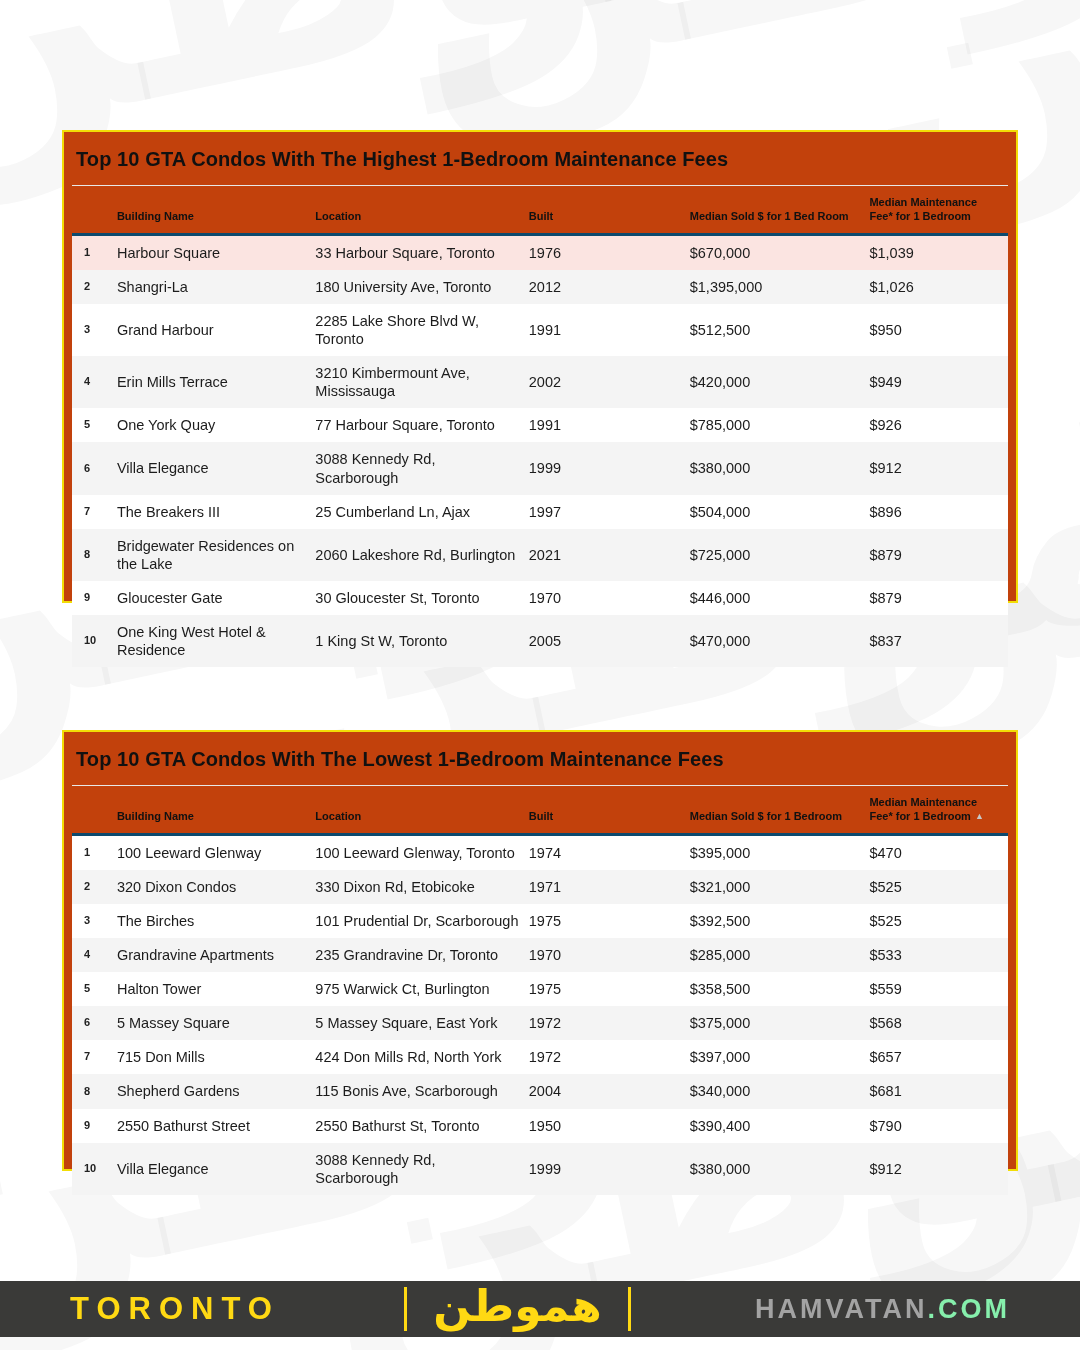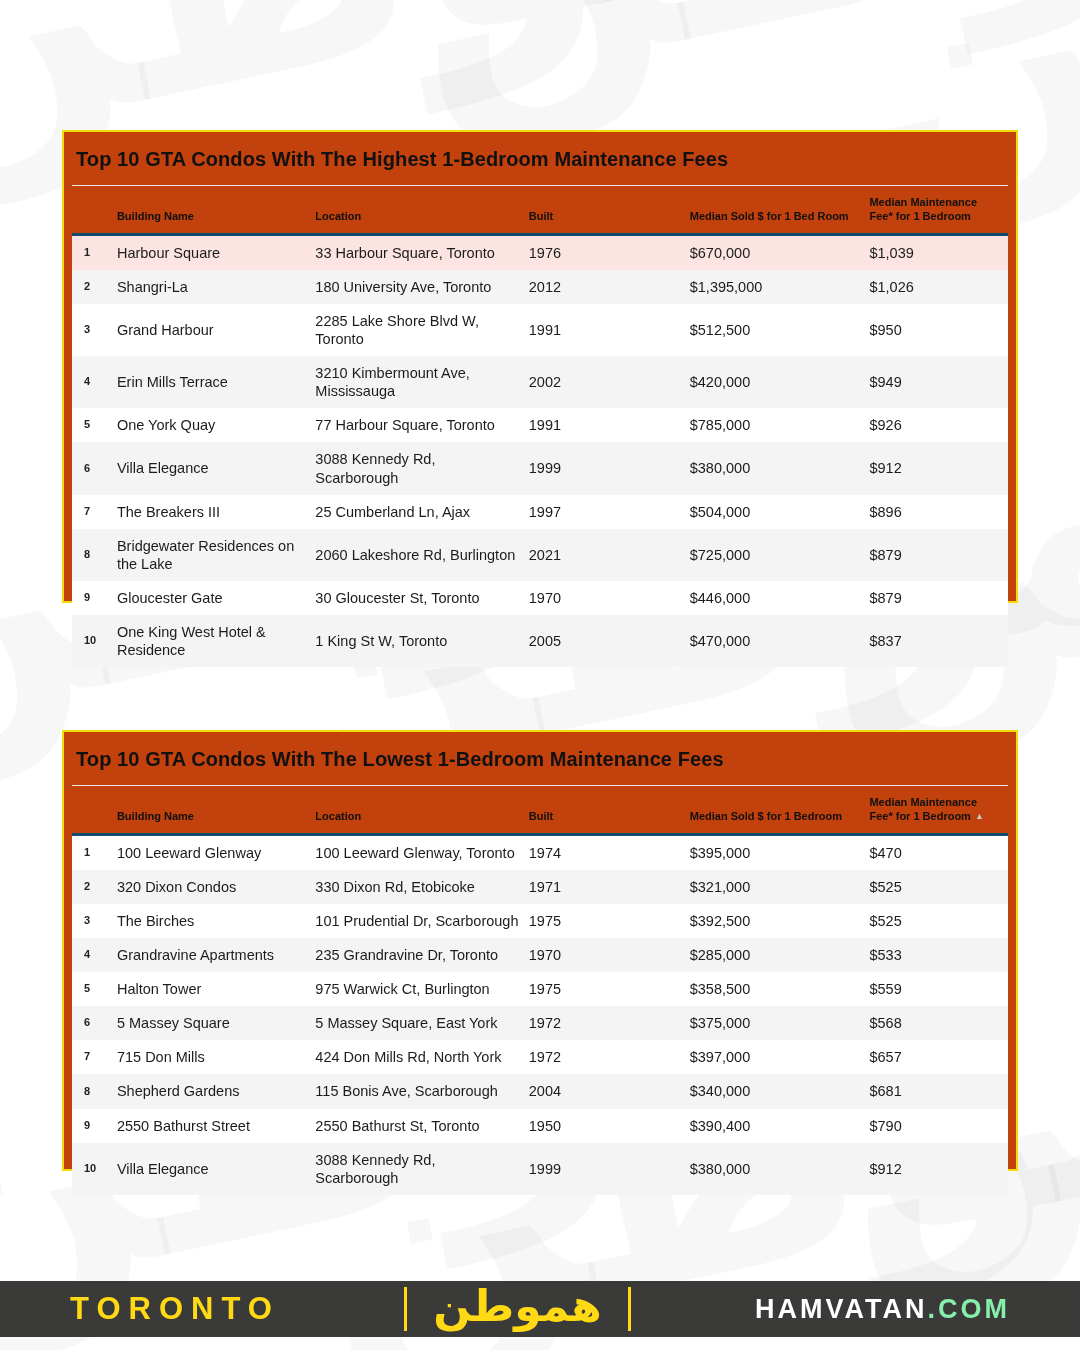--- a/index.html
+++ b/index.html
@@ -117,21 +117,21 @@
     font-weight: bold;
     color: #ffd913;
     line-height: 1;
     transform: translateY(-3px);
   }
   .footer-site {
     font-size: 27px;
     font-weight: bold;
     letter-spacing: 3px;
   }
-  .footer-site .site-name { color: #ffffff; }
+  .footer-site .site-name { color: #a3a3a3; }
   .footer-site .site-tld  { color: #86efac; }
 </style>
 </head>
 <body>
 
 <div class="canvas">
 
   <div class="watermark-layer">
       <div class="watermark" style="left: -150px; top: -215px; transform: rotate(-12deg);">هموطن</div>
       <div class="watermark" style="left: 390px; top: -275px; transform: rotate(-12deg);">هموطن</div>

